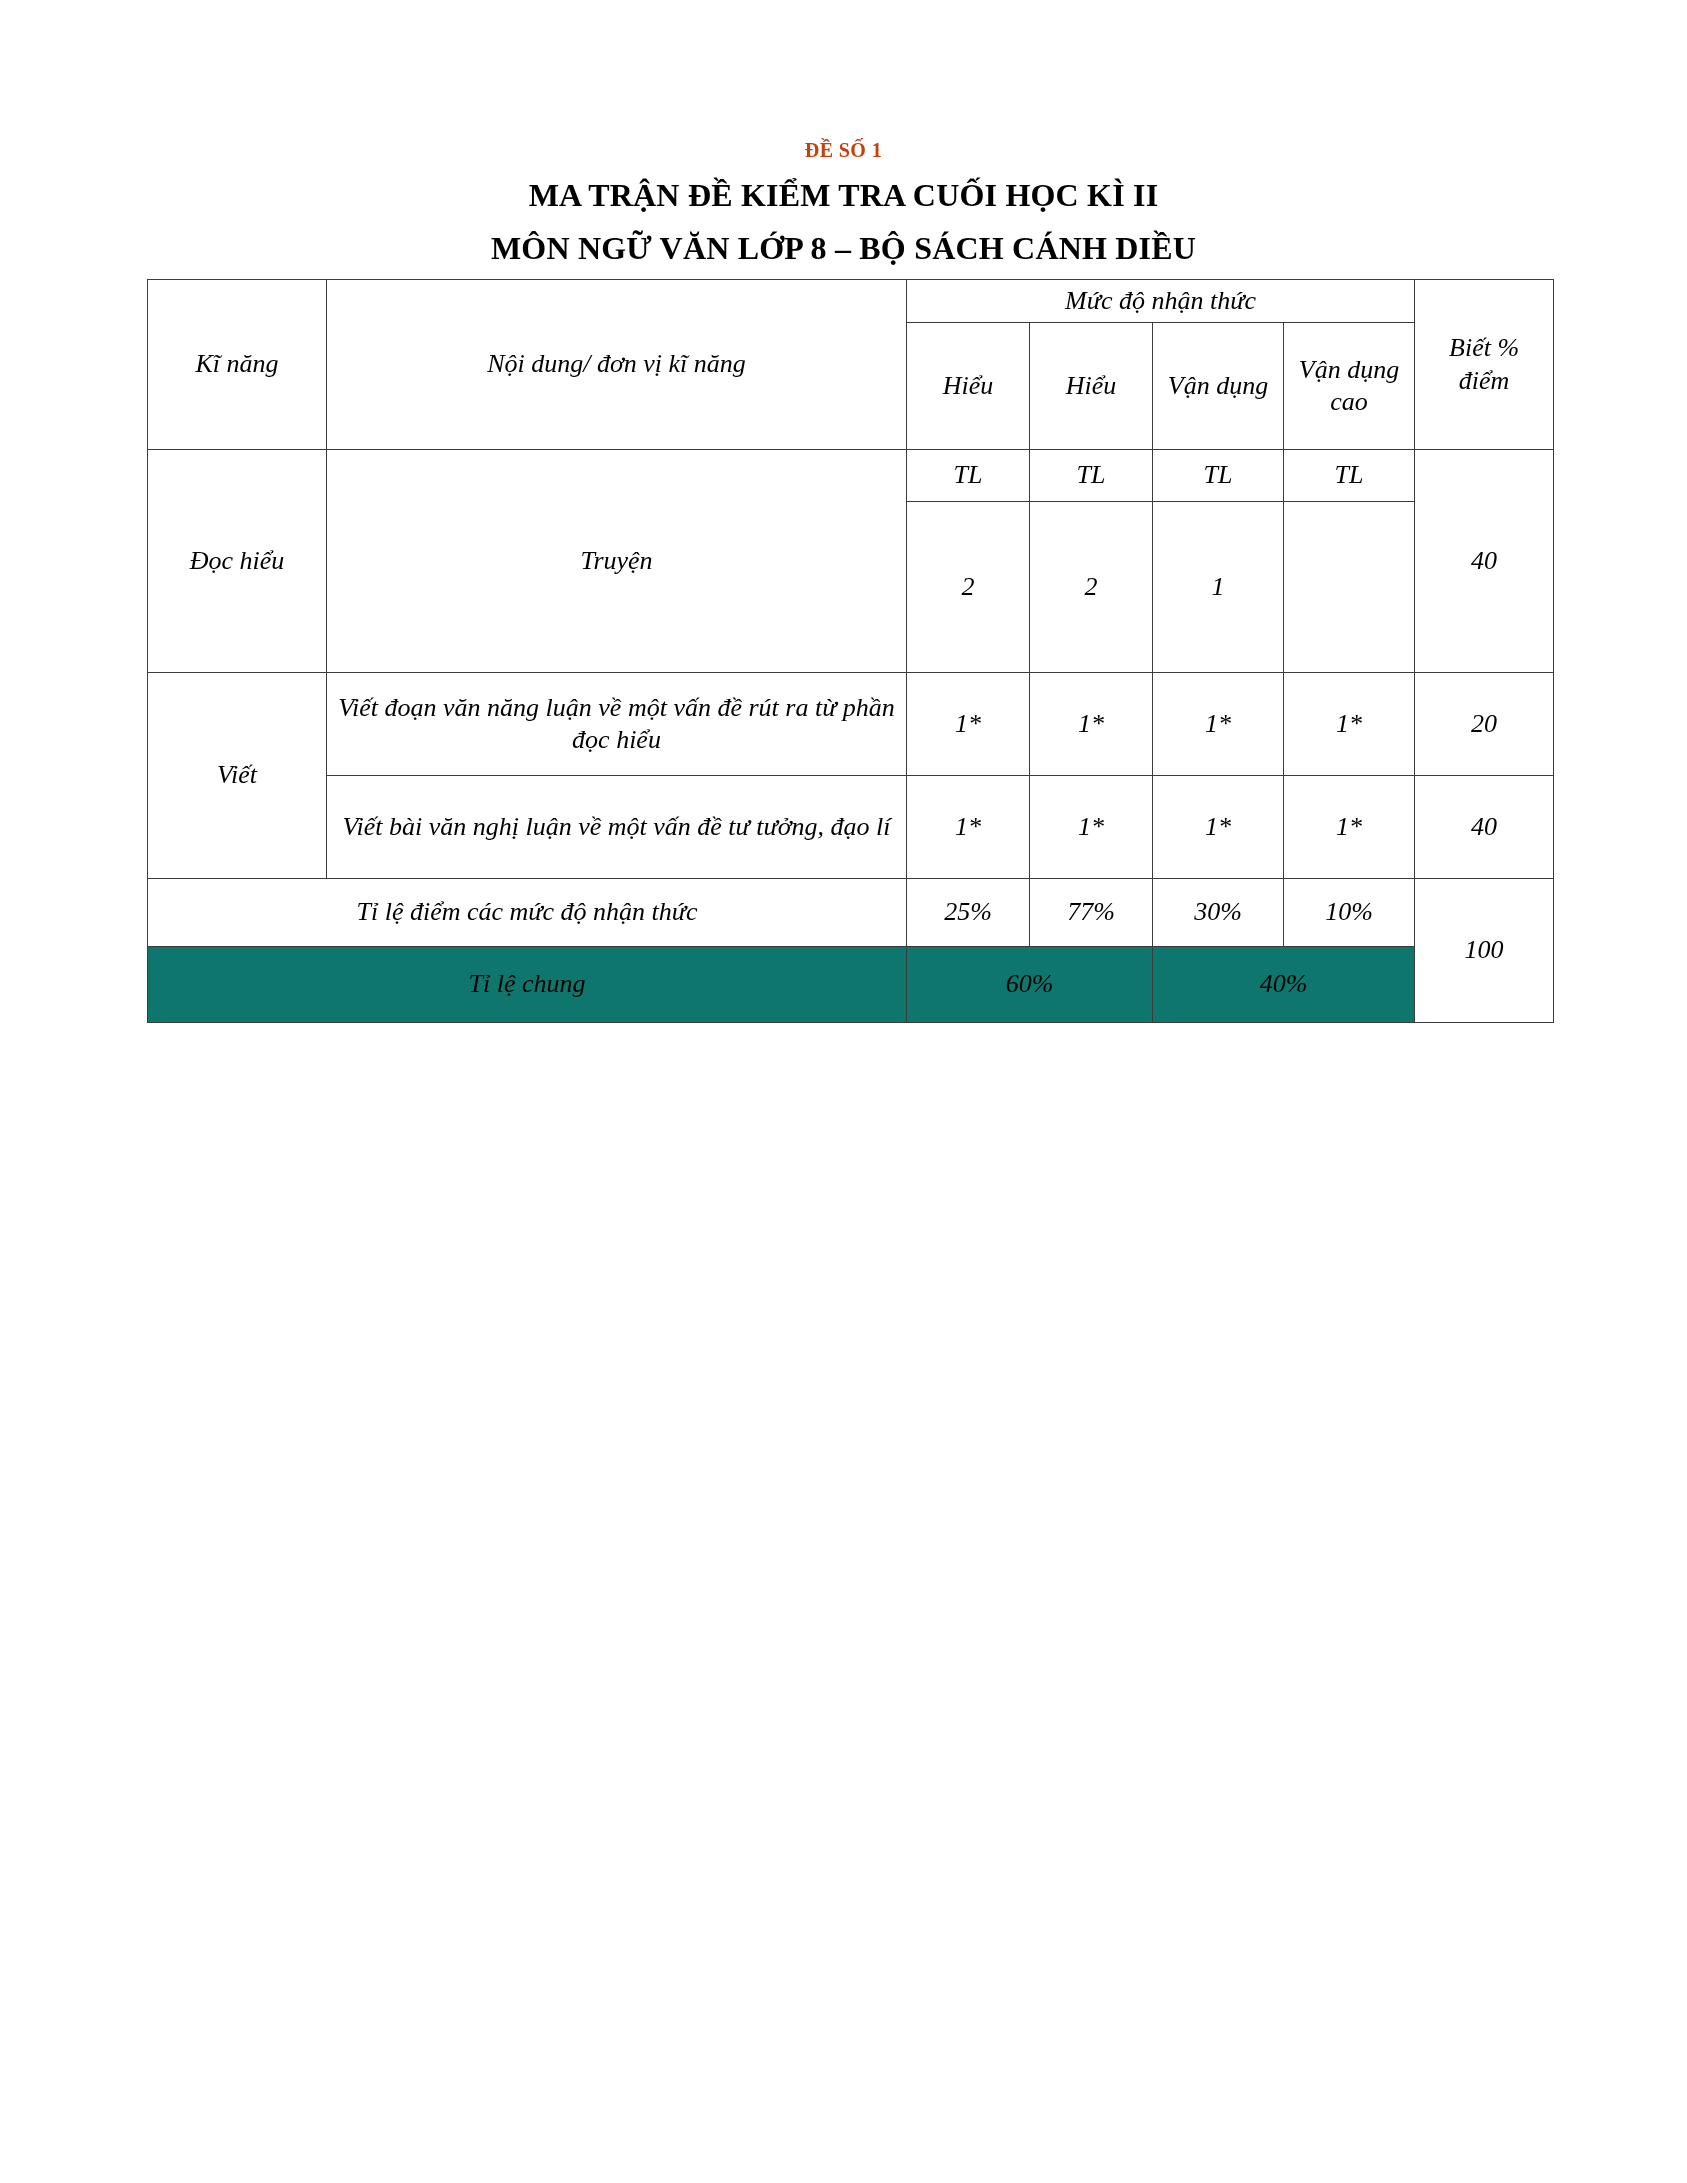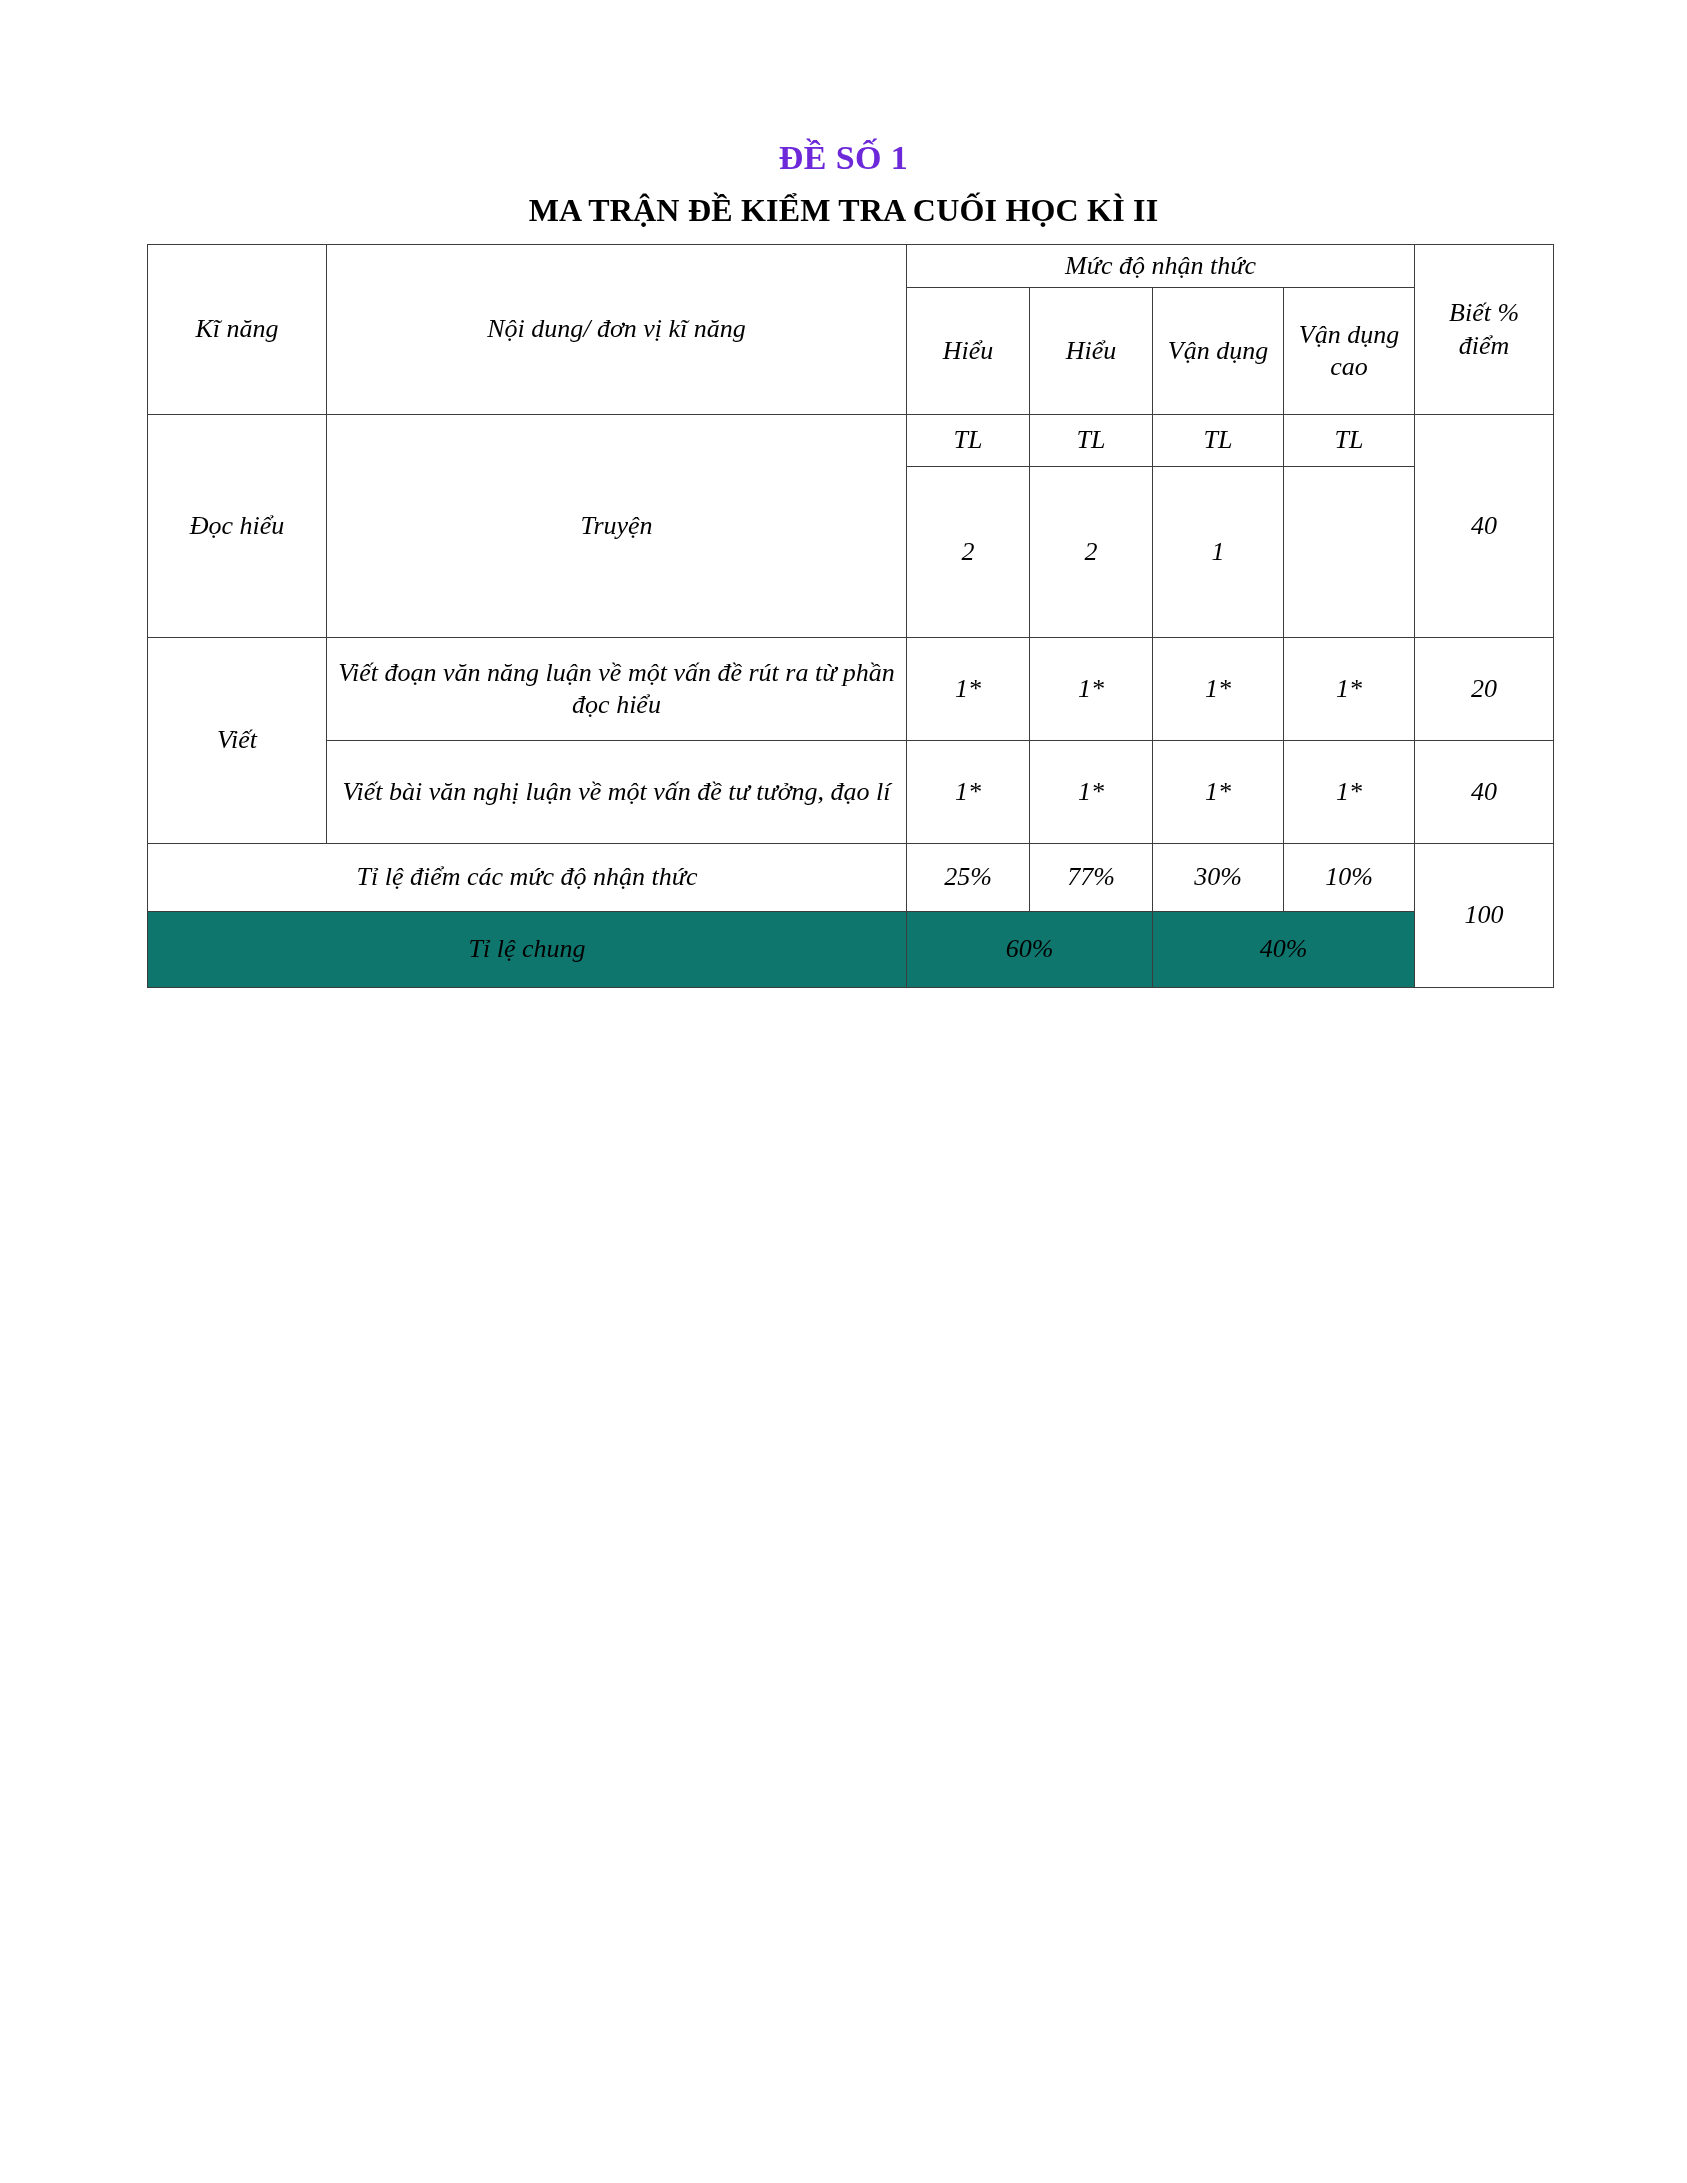--- a/index.html
+++ b/index.html
@@ -16,23 +16,23 @@
   }
   .page {
     position: relative;
     width: 1687px;
     height: 2183px;
     box-sizing: border-box;
     padding: 139px 147px 0 147px;
   }
   .doc-title-1 {
     text-align: center;
-    color: #6d28d9;
+    color: #c2410c;
     font-weight: bold;
-    font-size: 34px;
+    font-size: 20px;
     letter-spacing: 0.4px;
     margin: 0 0 8px 0;
   }
   .doc-title-2 {
     text-align: center;
     font-weight: bold;
     font-size: 32px;
     letter-spacing: 0.2px;
     margin: 14px;
     line-height: 1.22;
@@ -95,20 +95,21 @@
     font-weight: bold;
   }
 </style>
 </head>
 <body>
 
 <div class="page">
 
   <div class="doc-title-1">ĐỀ SỐ 1</div>
   <div class="doc-title-2">MA TRẬN ĐỀ KIỂM TRA CUỐI HỌC KÌ II</div>
+  <div class="doc-title-3">MÔN NGỮ VĂN LỚP 8 – BỘ SÁCH CÁNH DIỀU</div>
 
   <table class="matrix">
     <colgroup>
       <col class="c-skill">
       <col class="c-content">
       <col class="c-lvl">
       <col class="c-lvl">
       <col class="c-lvl-wide">
       <col class="c-lvl-wide">
       <col class="c-total">

